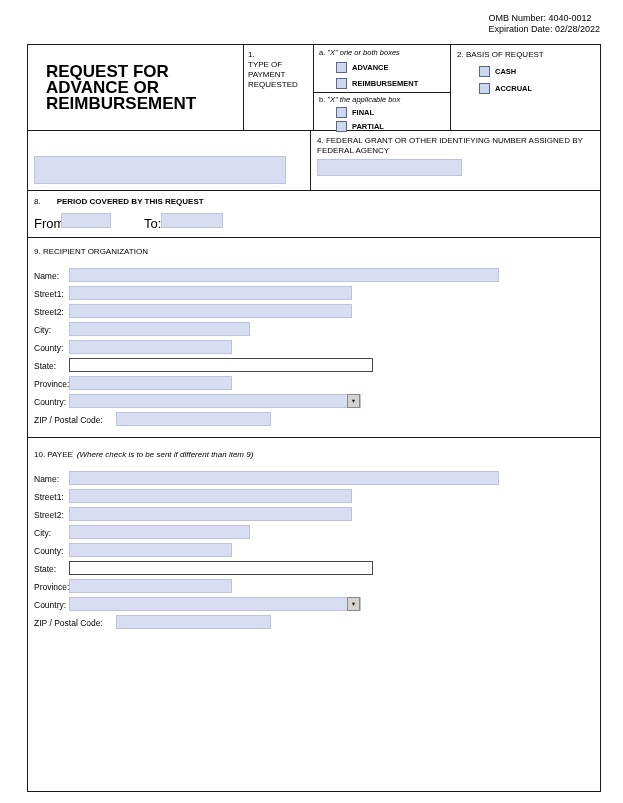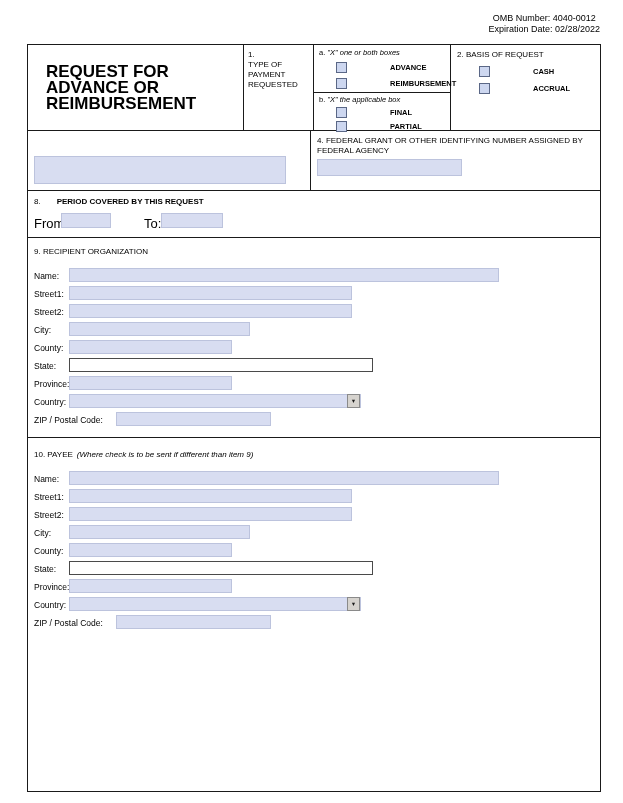--- a/index.html
+++ b/index.html
@@ -1,38 +1,38 @@
 <!DOCTYPE html>
 <html><head>
 <meta charset="utf-8">
 <style>
   * { margin:0; padding:0; box-sizing:border-box; }
   html,body { width:623px; height:803px; background:#ffffff; }
   body { font-family:"Liberation Sans","DejaVu Sans",sans-serif; color:#000; position:relative; }
 
-  .omb { position:absolute; top:13px; right:23px; text-align:center; font-size:9px; line-height:11px; }
+  .omb { position:absolute; top:13px; right:23px; text-align:left; font-size:9px; line-height:11px; }
 
   .form { position:absolute; left:27px; top:44px; width:574px; height:748px; border:1px solid #1a1a1a; background:#fff; }
 
   .row { display:flex; border-bottom:1px solid #1a1a1a; position:relative; }
   .row.last { border-bottom:none; }
   .cell { position:relative; border-right:1px solid #1a1a1a; }
   .cell:last-child { border-right:none; }
 
   .header-row { height:86px; }
   .c-title { width:216px; display:flex; align-items:center; justify-content:center; }
   .title { font-weight:bold; font-size:17px; line-height:16px; text-align:left; padding:0 18px; }
   .c-item1 { width:70px; padding:5px 4px; }
   .small { font-size:8px; line-height:10px; }
   .c-ab { width:137px; display:flex; flex-direction:column; }
   .part-a { height:51px; border-bottom:1px solid #1a1a1a; padding:3px 5px; }
   .part-b { flex:1; padding:2px 5px; }
   .instr { font-size:7.5px; line-height:9px; }
   .instr .it { font-style:italic; }
-  .cb-row { display:flex; align-items:center; margin:5px 0 0 17px;gap:38px; }
+  .cb-row { display:flex; align-items:center; margin:5px 0 0 17px; }
   .part-b .cb-row { margin-top:3px; }
   .checkbox { width:11px; height:11px; flex:0 0 11px; background:#cdd7f0; border:1px solid #5a6786; display:inline-block; cursor:pointer; }
   .cb-label { font-size:7.5px; font-weight:bold; margin-left:5px; white-space:nowrap; }
   .c-item2 { flex:1; padding:5px 6px; }
   .c-item2 .cb-row { margin:6px 0 0 22px; }
 
   .field { background:#d8ddf1; border:1px solid #bcc3dd; font-size:9px; padding:0 3px; font-family:inherit; }
 
   .r34 { height:60px; }
   .c-item3 { width:283px; padding:5px 6px; }

